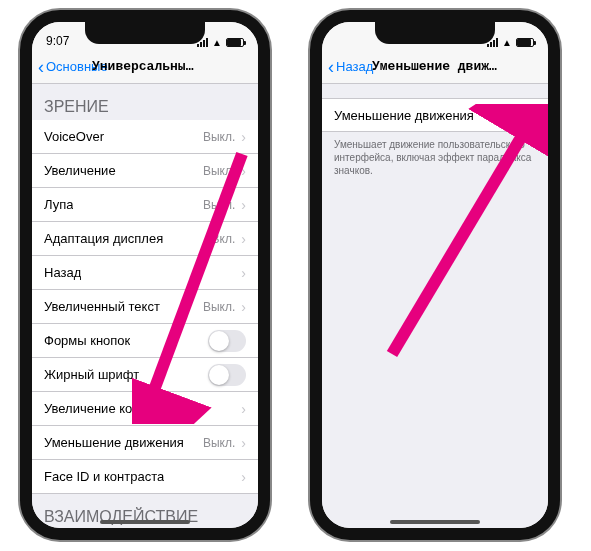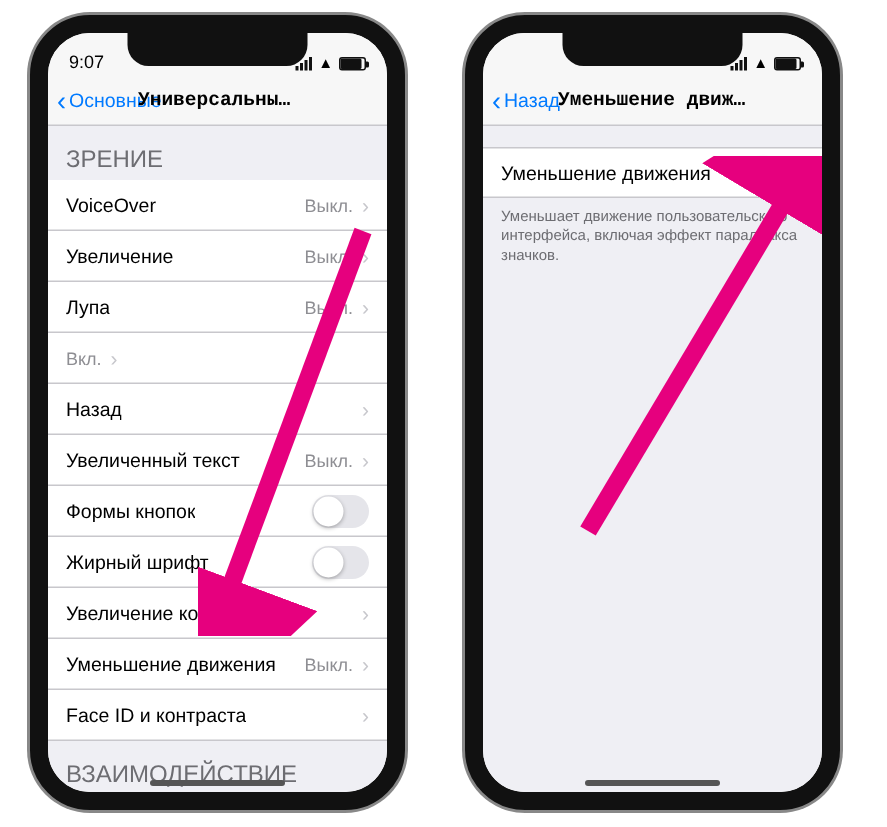--- a/index.html
+++ b/index.html
@@ -156,20 +156,21 @@
         </span>
     </div>
     <div class="row">
       <span class="row-label">Лупа</span>
       <span class="row-value">
           <span>Выкл.</span>
           <span class="chevr">›</span>
         </span>
     </div>
     <div class="row">
+      <span class="row-label">Адаптация дисплея</span>
       <span class="row-value">
           <span>Вкл.</span>
           <span class="chevr">›</span>
         </span>
     </div>
     <div class="row">
       <span class="row-label">Назад</span>
       <span class="row-value">
           <span></span>
           <span class="chevr">›</span>

